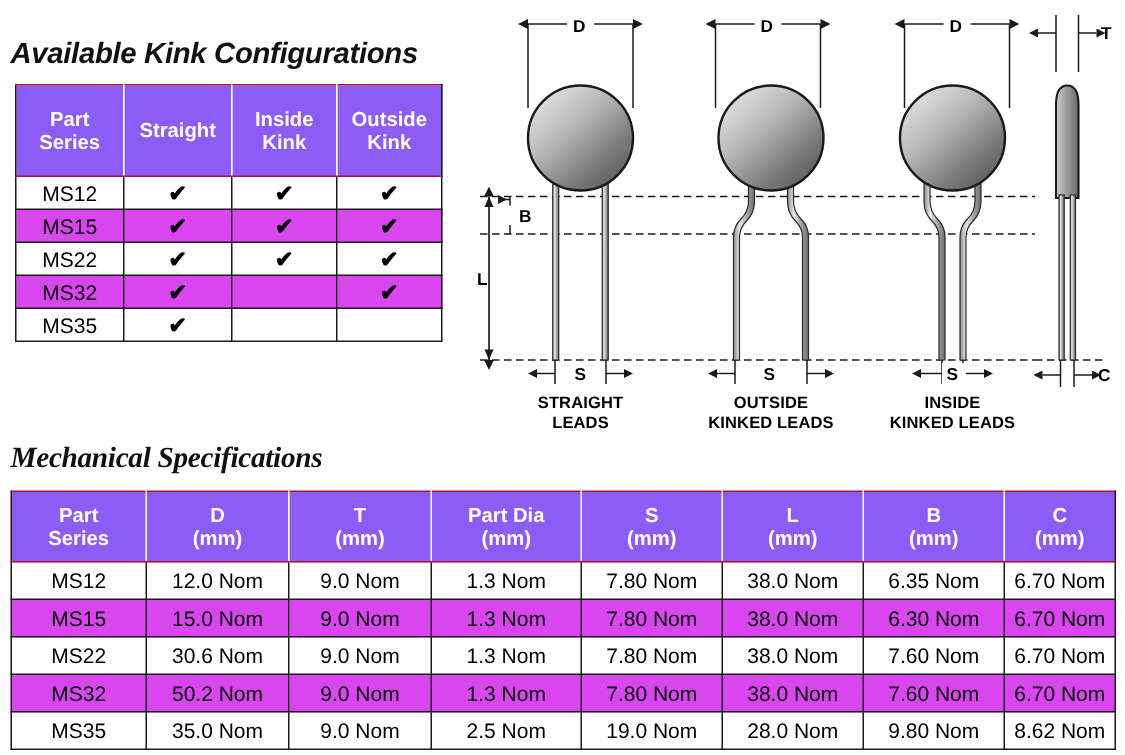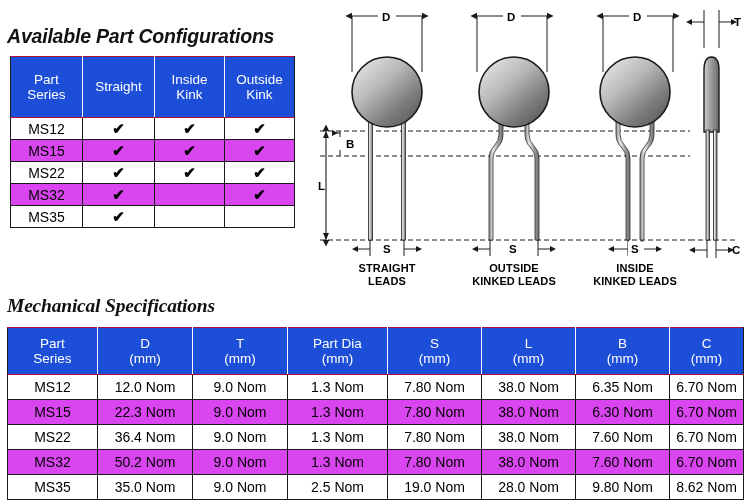--- a/index.html
+++ b/index.html
@@ -34,23 +34,23 @@
     border-collapse: collapse;
     position: absolute;
     table-layout: fixed;
   }
   table th, table td {
     border: 1px solid #1a1a1a;
     text-align: center;
     vertical-align: middle;
   }
   thead th {
-    background: #1d4ed8;
+    background: #8b5cf6;
     color: #ffffff;
-    font-weight: normal;
+    font-weight: bold;
     line-height: 1.12;
     border-color: #B01038;
     border-left-color: #ffffff;
     border-right-color: #ffffff;
   }
   thead th:first-child { border-left-color: #1a1a1a; }
   thead th:last-child  { border-right-color: #1a1a1a; }
   tbody td {
     background: #ffffff;
     font-weight: normal;
@@ -114,21 +114,21 @@
   }
   .dim-label {
     font-size: 11.5px;
     font-weight: bold;
     font-family: "Liberation Sans", sans-serif;
   }
 </style>
 </head>
 <body>
 
-<div class="section-title" id="title-lead-config">Available Part Configurations</div>
+<div class="section-title" id="title-lead-config">Available Kink Configurations</div>
 
 <table id="table-lead-config">
   <colgroup>
     <col style="width:72px">
       <col style="width:72px">
       <col style="width:70px">
       <col style="width:70px">
   </colgroup>
   <thead>
     <tr>
@@ -238,31 +238,31 @@
         <td>12.0 Nom</td>
         <td>9.0 Nom</td>
         <td>1.3 Nom</td>
         <td>7.80 Nom</td>
         <td>38.0 Nom</td>
         <td>6.35 Nom</td>
         <td>6.70 Nom</td>
       </tr>
       <tr class="alt">
         <td>MS15</td>
-        <td>22.3 Nom</td>
+        <td>15.0 Nom</td>
         <td>9.0 Nom</td>
         <td>1.3 Nom</td>
         <td>7.80 Nom</td>
         <td>38.0 Nom</td>
         <td>6.30 Nom</td>
         <td>6.70 Nom</td>
       </tr>
       <tr>
         <td>MS22</td>
-        <td>36.4 Nom</td>
+        <td>30.6 Nom</td>
         <td>9.0 Nom</td>
         <td>1.3 Nom</td>
         <td>7.80 Nom</td>
         <td>38.0 Nom</td>
         <td>7.60 Nom</td>
         <td>6.70 Nom</td>
       </tr>
       <tr class="alt">
         <td>MS32</td>
         <td>50.2 Nom</td>

